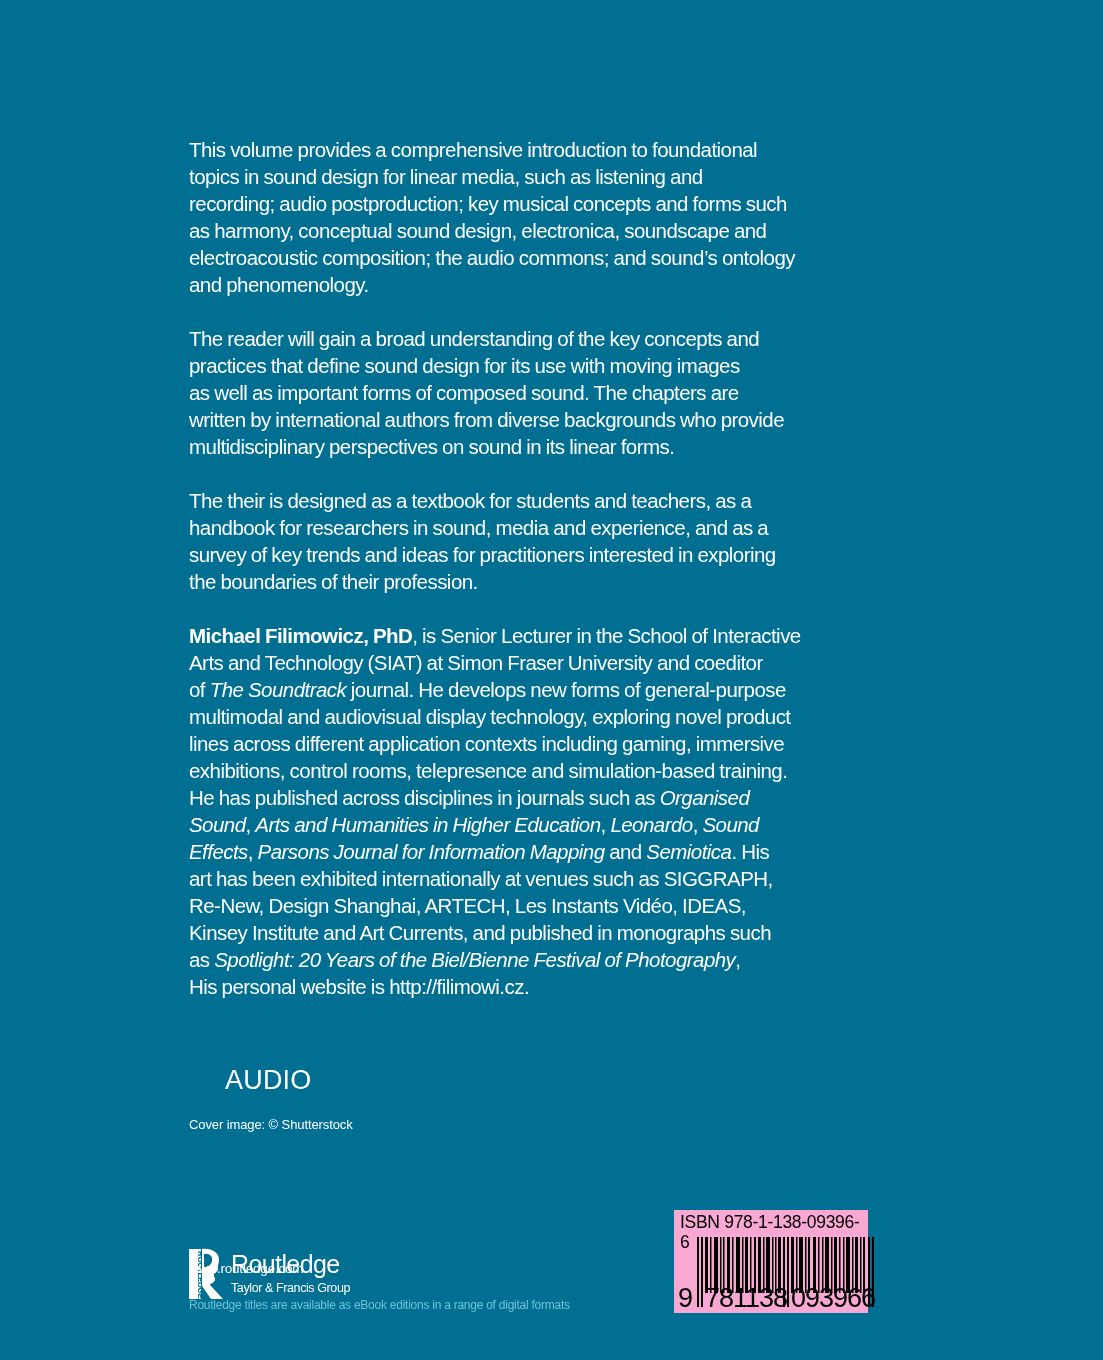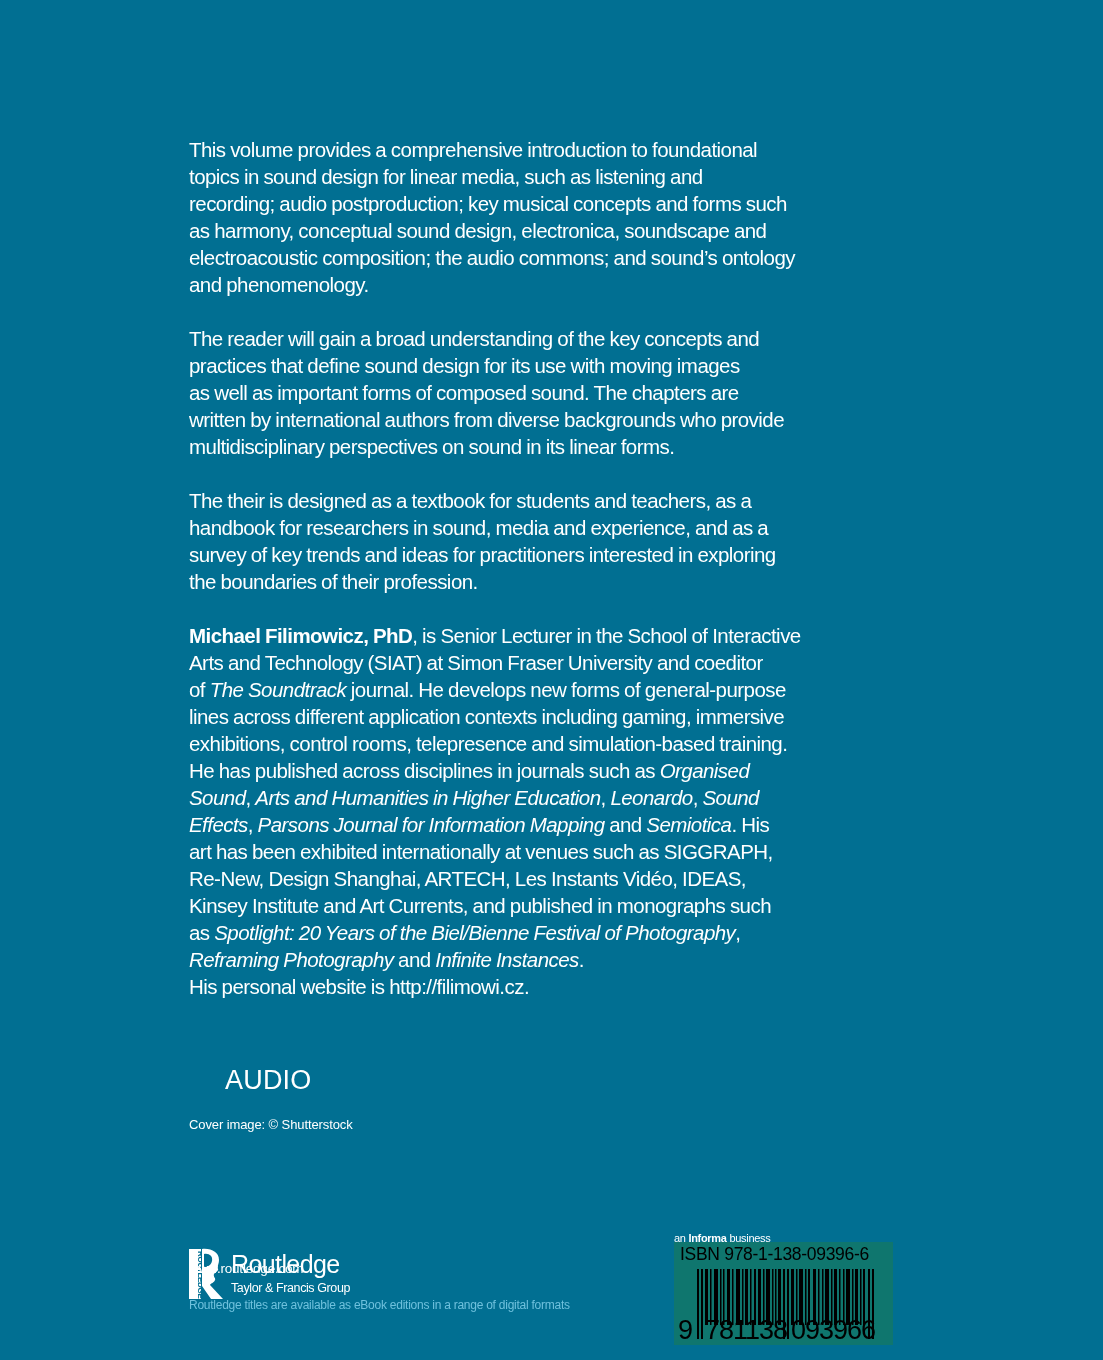--- a/index.html
+++ b/index.html
@@ -102,24 +102,24 @@
       top: 1232px;
       font-size: 11px;
       letter-spacing: -0.3px;
       color: #ffffff;
       text-align: center;
     }
     .informa b { font-weight: bold; }
     .barcode-box {
       position: absolute;
       left: 674px;
-      top: 1242px;
-      width: 219px;
+      top: 1210px;
+      width: 194px;
       height: 103px;
-      background: #0f766e;
+      background: #f9a8d4;
     }
     .isbn-text {
       position: absolute;
       left: 6px;
       top: 2px;
       font-size: 17.5px;
       color: #000;
       letter-spacing: -0.3px;
       line-height: 20px;
     }
@@ -159,30 +159,30 @@
   <p class="para">
     <span class="line">The their is designed as a textbook for students and teachers, as a</span>
     <span class="line">handbook for researchers in sound, media and experience, and as a</span>
     <span class="line">survey of key trends and ideas for practitioners interested in exploring</span>
     <span class="line">the boundaries of their profession.</span>
   </p>
   <p class="para">
     <span class="line"><b>Michael Filimowicz, PhD</b><span>, is Senior Lecturer in the School of Interactive</span></span>
     <span class="line">Arts and Technology (SIAT) at Simon Fraser University and coeditor</span>
     <span class="line"><span>of </span><i>The Soundtrack</i><span> journal. He develops new forms of general-purpose</span></span>
+    <span class="line">multimodal and audiovisual display technology, exploring novel product</span>
     <span class="line">lines across different application contexts including gaming, immersive</span>
     <span class="line">exhibitions, control rooms, telepresence and simulation-based training.</span>
     <span class="line"><span>He has published across disciplines in journals such as </span><i>Organised</i></span>
     <span class="line"><i>Sound</i><span>, </span><i>Arts and Humanities in Higher Education</i><span>, </span><i>Leonardo</i><span>, </span><i>Sound</i></span>
     <span class="line"><i>Effects</i><span>, </span><i>Parsons Journal for Information Mapping</i><span> and </span><i>Semiotica</i><span>. His</span></span>
     <span class="line">art has been exhibited internationally at venues such as SIGGRAPH,</span>
     <span class="line">Re-New, Design Shanghai, ARTECH, Les Instants Vidéo, IDEAS,</span>
     <span class="line">Kinsey Institute and Art Currents, and published in monographs such</span>
     <span class="line"><span>as </span><i>Spotlight: 20 Years of the Biel/Bienne Festival of Photography</i><span>,</span></span>
-    <span class="line"><i>Reframing Photography</i><span> and </span><i>Infinite Instances</i><span>.</span></span>
     <span class="line">His personal website is http://filimowi.cz.</span>
   </p>
 </div>
 
 <div class="subject">AUDIO</div>
 <div class="credit">Cover image: © Shutterstock</div>
 
 <div class="logo">
   <svg class="logo-mark" viewBox="0 0 36 52" width="36" height="52">
     <rect x="0" y="1" width="12" height="50" fill="#ffffff"></rect>

